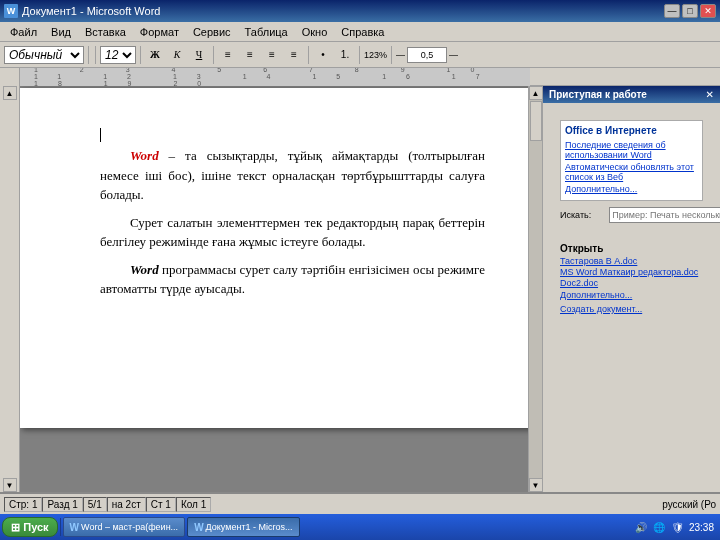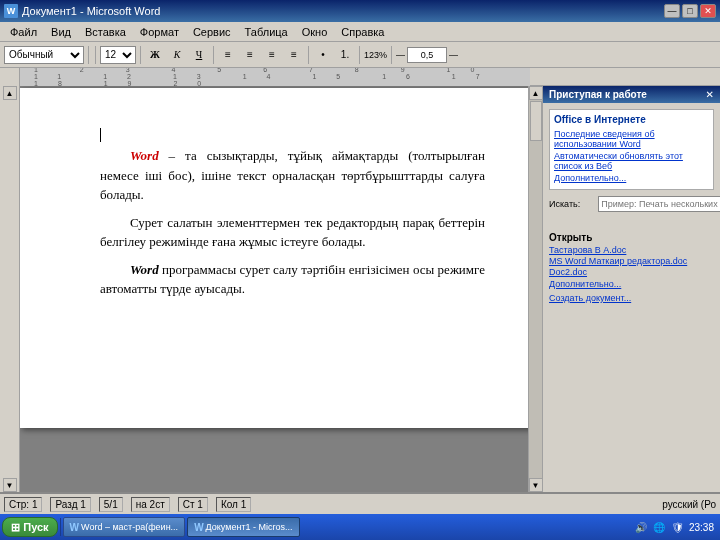--- a/index.html
+++ b/index.html
@@ -105,24 +105,25 @@
       border-radius: 1px;
     }
     .toolbar-sep {
       width: 1px;
       height: 18px;
       background: #a0a0a0;
       margin: 0 2px;
     }
     .toolbar-select {
       height: 18px;
-      font-size: 10px;
+      font-size: 12px;
       border: 1px solid #888;
       background: white;
       font-family: Arial, sans-serif;
+      font-style: italic;
     }
     .font-style-select { width: 80px; }
     .font-name-select { width: 110px; }
     .font-size-select { width: 36px; }
 
     
     .ruler-area {
       background: #d4d0c8;
       height: 18px;
       display: flex;
@@ -227,21 +228,21 @@
       background: linear-gradient(to bottom, #0a246a, #3a6ea5);
       color: white;
       padding: 3px 6px;
       font-size: 10px;
       font-weight: bold;
       display: flex;
       align-items: center;
       justify-content: space-between;
     }
     .right-panel-content {
-      padding: 6px;
+      padding: 17px;
       flex: 1;
       overflow: hidden;
     }
     .office-section {
       background: white;
       border: 1px solid #aaa;
       padding: 4px;
       margin-bottom: 6px;
     }
     .office-section-title {
@@ -358,21 +359,20 @@
     
     .status-bar {
       background: #d4d0c8;
       height: 22px;
       display: flex;
       align-items: center;
       border-top: 2px solid #888;
       font-size: 10px;
       font-family: Arial, sans-serif;
       padding: 0 4px;
-      gap: 8px;
     }
     .status-item {
       padding: 1px 4px;
       border: 1px inset #aaa;
       font-size: 10px;
     }
     .status-lang {
       margin-left: auto;
       font-size: 10px;
     }

